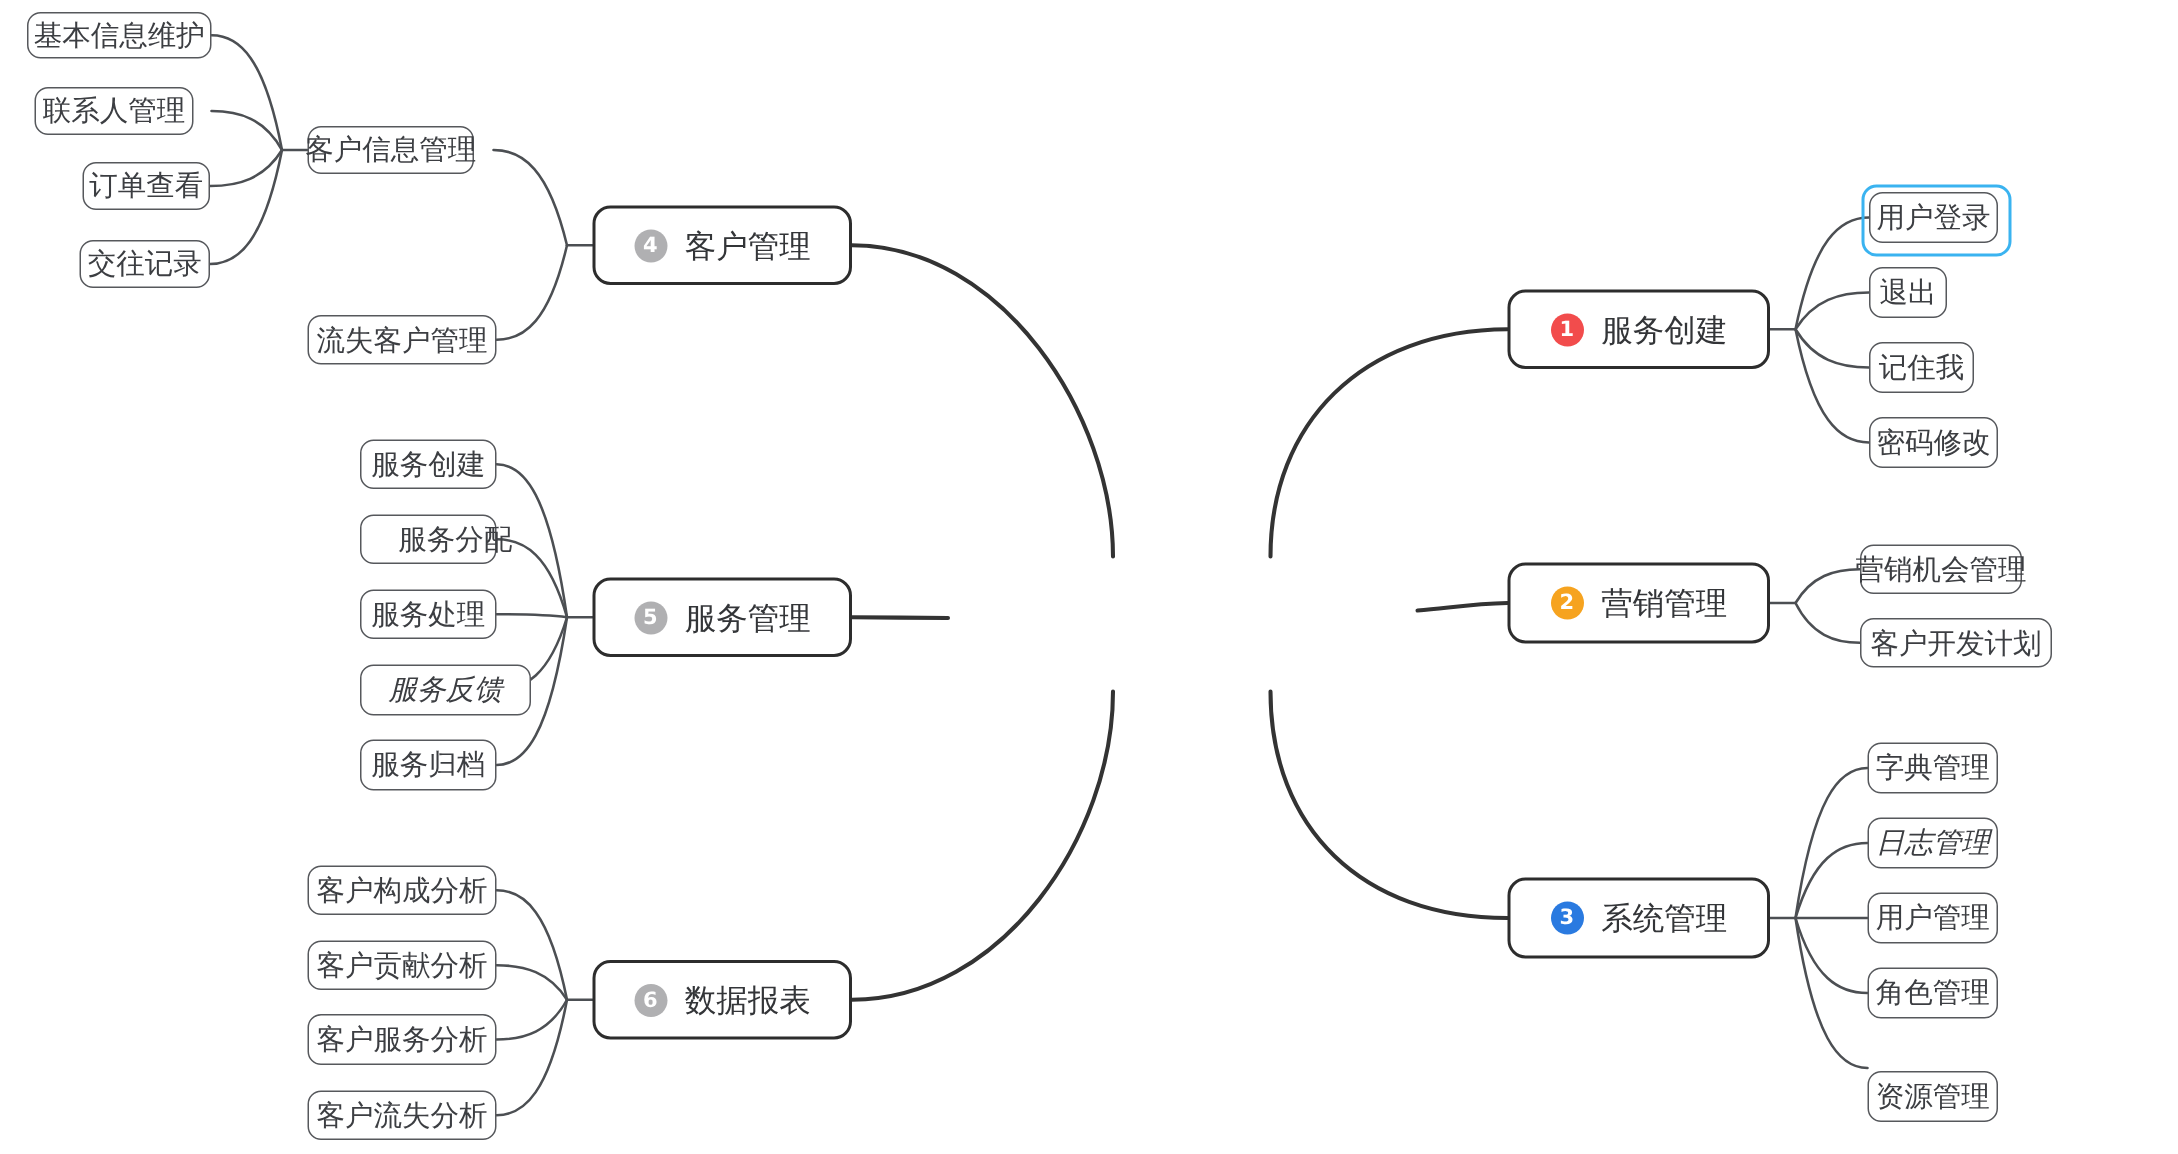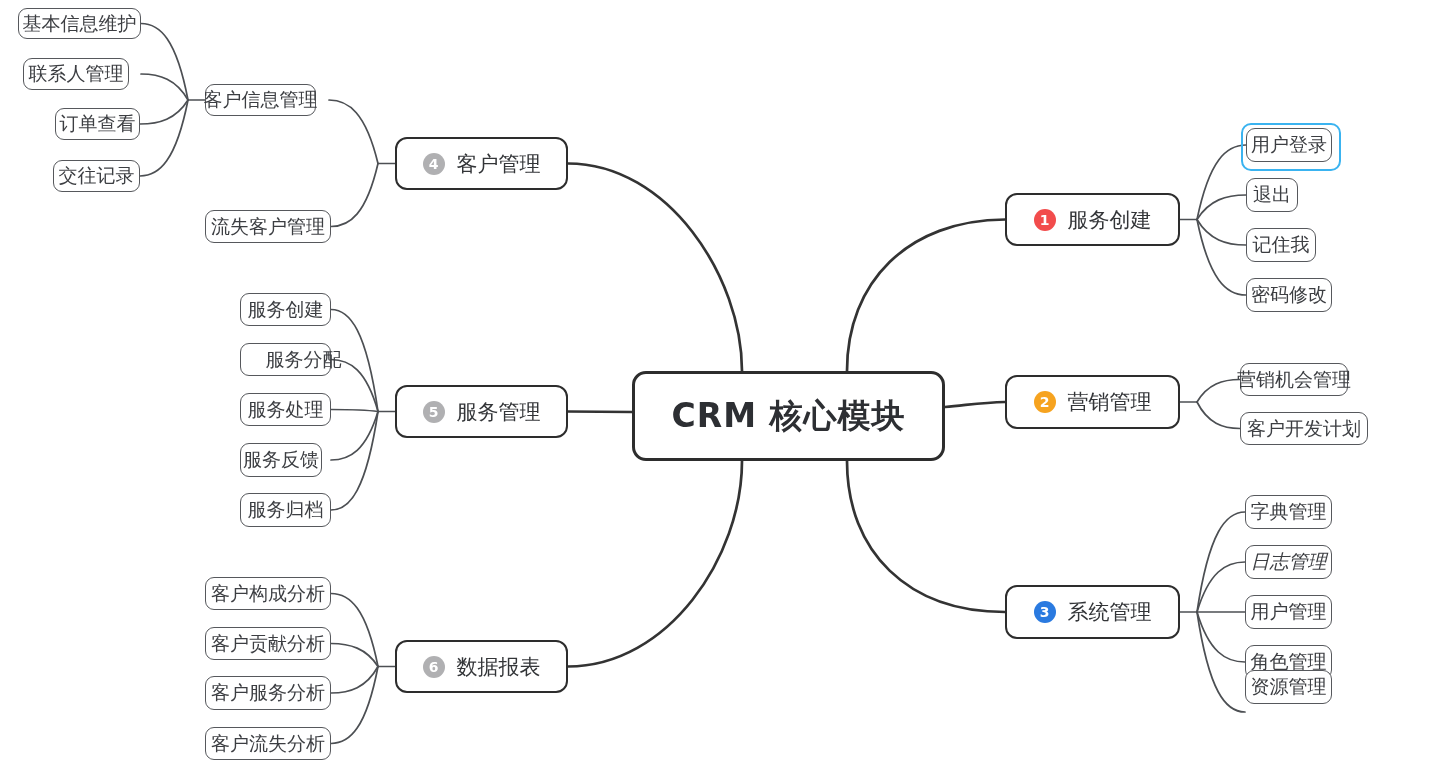--- a/index.html
+++ b/index.html
@@ -55,21 +55,20 @@
       <path d="M 378 411.5 C 366.25 369.9, 349.8 359.5, 331 359.5" fill="none" stroke="#4c4f53" stroke-width="1.7" stroke-linecap="round"></path>
       <path d="M 378 411.5 C 366.25 409.9, 349.8 409.5, 331 409.5" fill="none" stroke="#4c4f53" stroke-width="1.7" stroke-linecap="round"></path>
       <path d="M 378 411.5 C 366.25 450.3, 349.8 460, 331 460" fill="none" stroke="#4c4f53" stroke-width="1.7" stroke-linecap="round"></path>
       <path d="M 378 411.5 C 366.25 490.3, 349.8 510, 331 510" fill="none" stroke="#4c4f53" stroke-width="1.7" stroke-linecap="round"></path>
       <path d="M 395 666.5 L 378 666.5" fill="none" stroke="#4c4f53" stroke-width="1.7" stroke-linecap="round"></path>
       <path d="M 378 666.5 C 366.25 608.1, 349.8 593.5, 331 593.5" fill="none" stroke="#4c4f53" stroke-width="1.7" stroke-linecap="round"></path>
       <path d="M 378 666.5 C 366.25 648.1, 349.8 643.5, 331 643.5" fill="none" stroke="#4c4f53" stroke-width="1.7" stroke-linecap="round"></path>
       <path d="M 378 666.5 C 366.25 687.7, 349.8 693, 331 693" fill="none" stroke="#4c4f53" stroke-width="1.7" stroke-linecap="round"></path>
       <path d="M 378 666.5 C 366.25 728.1, 349.8 743.5, 331 743.5" fill="none" stroke="#4c4f53" stroke-width="1.7" stroke-linecap="round"></path>
     </svg>
-<div class="node node-root" style="left: 632px; top: 371px; width: 313px; height: 90px;">CRM 核心模块</div>
     <div class="node node-branch" style="left: 1005px; top: 193px; width: 175px; height: 53px;">
       <span class="badge" style="background: rgb(242, 76, 76);">1</span>
       <span>服务创建</span>
     </div>
     <div class="node node-leaf" style="left: 1246px; top: 128px; width: 86px; height: 34px;">用户登录</div>
     <div class="selection-ring" style="left: 1241px; top: 123px; width: 96px; height: 44px;"></div>
     <div class="node node-leaf" style="left: 1246px; top: 178px; width: 52px; height: 34px;">退出</div>
     <div class="node node-leaf" style="left: 1246px; top: 228px; width: 70px; height: 34px;">记住我</div>
     <div class="node node-leaf" style="left: 1246px; top: 278px; width: 86px; height: 34px;">密码修改</div>
     <div class="node node-branch" style="left: 1005px; top: 375px; width: 175px; height: 54px;">
@@ -79,39 +78,39 @@
     <div class="node node-leaf" style="left: 1240px; top: 363px; width: 108px; height: 33px;">营销机会管理</div>
     <div class="node node-leaf" style="left: 1240px; top: 412px; width: 128px; height: 33px;">客户开发计划</div>
     <div class="node node-branch" style="left: 1005px; top: 585px; width: 175px; height: 54px;">
       <span class="badge" style="background: rgb(42, 122, 224);">3</span>
       <span>系统管理</span>
     </div>
     <div class="node node-leaf" style="left: 1245px; top: 495px; width: 87px; height: 34px;">字典管理</div>
     <div class="node node-leaf" style="left: 1245px; top: 545px; width: 87px; height: 34px; font-style: italic;">日志管理</div>
     <div class="node node-leaf" style="left: 1245px; top: 595px; width: 87px; height: 34px;">用户管理</div>
     <div class="node node-leaf" style="left: 1245px; top: 645px; width: 87px; height: 34px;">角色管理</div>
-    <div class="node node-leaf" style="left: 1245px; top: 670px; width: 87px; height: 34px;">资源管理</div>
+    <div class="node node-leaf" style="left: 1245px; top: 714px; width: 87px; height: 34px;">资源管理</div>
     <div class="node node-branch" style="left: 395px; top: 137px; width: 173px; height: 53px;">
       <span class="badge" style="background: rgb(176, 176, 178);">4</span>
       <span>客户管理</span>
     </div>
     <div class="node node-leaf" style="left: 205px; top: 84px; width: 111px; height: 32px;">客户信息管理</div>
     <div class="node node-leaf" style="left: 18px; top: 8px; width: 123px; height: 31px;">基本信息维护</div>
     <div class="node node-leaf" style="left: 23px; top: 58px; width: 106px; height: 32px; font-family: Liberation Mono, monospace;">联系人管理</div>
     <div class="node node-leaf" style="left: 55px; top: 108px; width: 85px; height: 32px;">订单查看</div>
     <div class="node node-leaf" style="left: 53px; top: 160px; width: 87px; height: 32px;">交往记录</div>
     <div class="node node-leaf" style="left: 205px; top: 210px; width: 126px; height: 33px;">流失客户管理</div>
     <div class="node node-branch" style="left: 395px; top: 385px; width: 173px; height: 53px;">
       <span class="badge" style="background: rgb(176, 176, 178);">5</span>
       <span>服务管理</span>
     </div>
     <div class="node node-leaf" style="left: 240px; top: 293px; width: 91px; height: 33px;">服务创建</div>
     <div class="node node-leaf" style="left: 240px; top: 343px; width: 91px; height: 33px; padding-left: 36px;">服务分配</div>
     <div class="node node-leaf" style="left: 240px; top: 393px; width: 91px; height: 33px; text-align: center;">服务处理</div>
-    <div class="node node-leaf" style="left: 240px; top: 443px; width: 82px; height: 34px;">服务反馈</div>
+    <div class="node node-leaf" style="left: 240px; top: 443px; width: 114px; height: 34px; font-style: italic;">服务反馈</div>
     <div class="node node-leaf" style="left: 240px; top: 493px; width: 91px; height: 34px;">服务归档</div>
     <div class="node node-branch" style="left: 395px; top: 640px; width: 173px; height: 53px;">
       <span class="badge" style="background: rgb(176, 176, 178);">6</span>
       <span>数据报表</span>
     </div>
     <div class="node node-leaf" style="left: 205px; top: 577px; width: 126px; height: 33px;">客户构成分析</div>
     <div class="node node-leaf" style="left: 205px; top: 627px; width: 126px; height: 33px;">客户贡献分析</div>
     <div class="node node-leaf" style="left: 205px; top: 676px; width: 126px; height: 34px;">客户服务分析</div>
     <div class="node node-leaf" style="left: 205px; top: 727px; width: 126px; height: 33px;">客户流失分析</div>
   </div>

